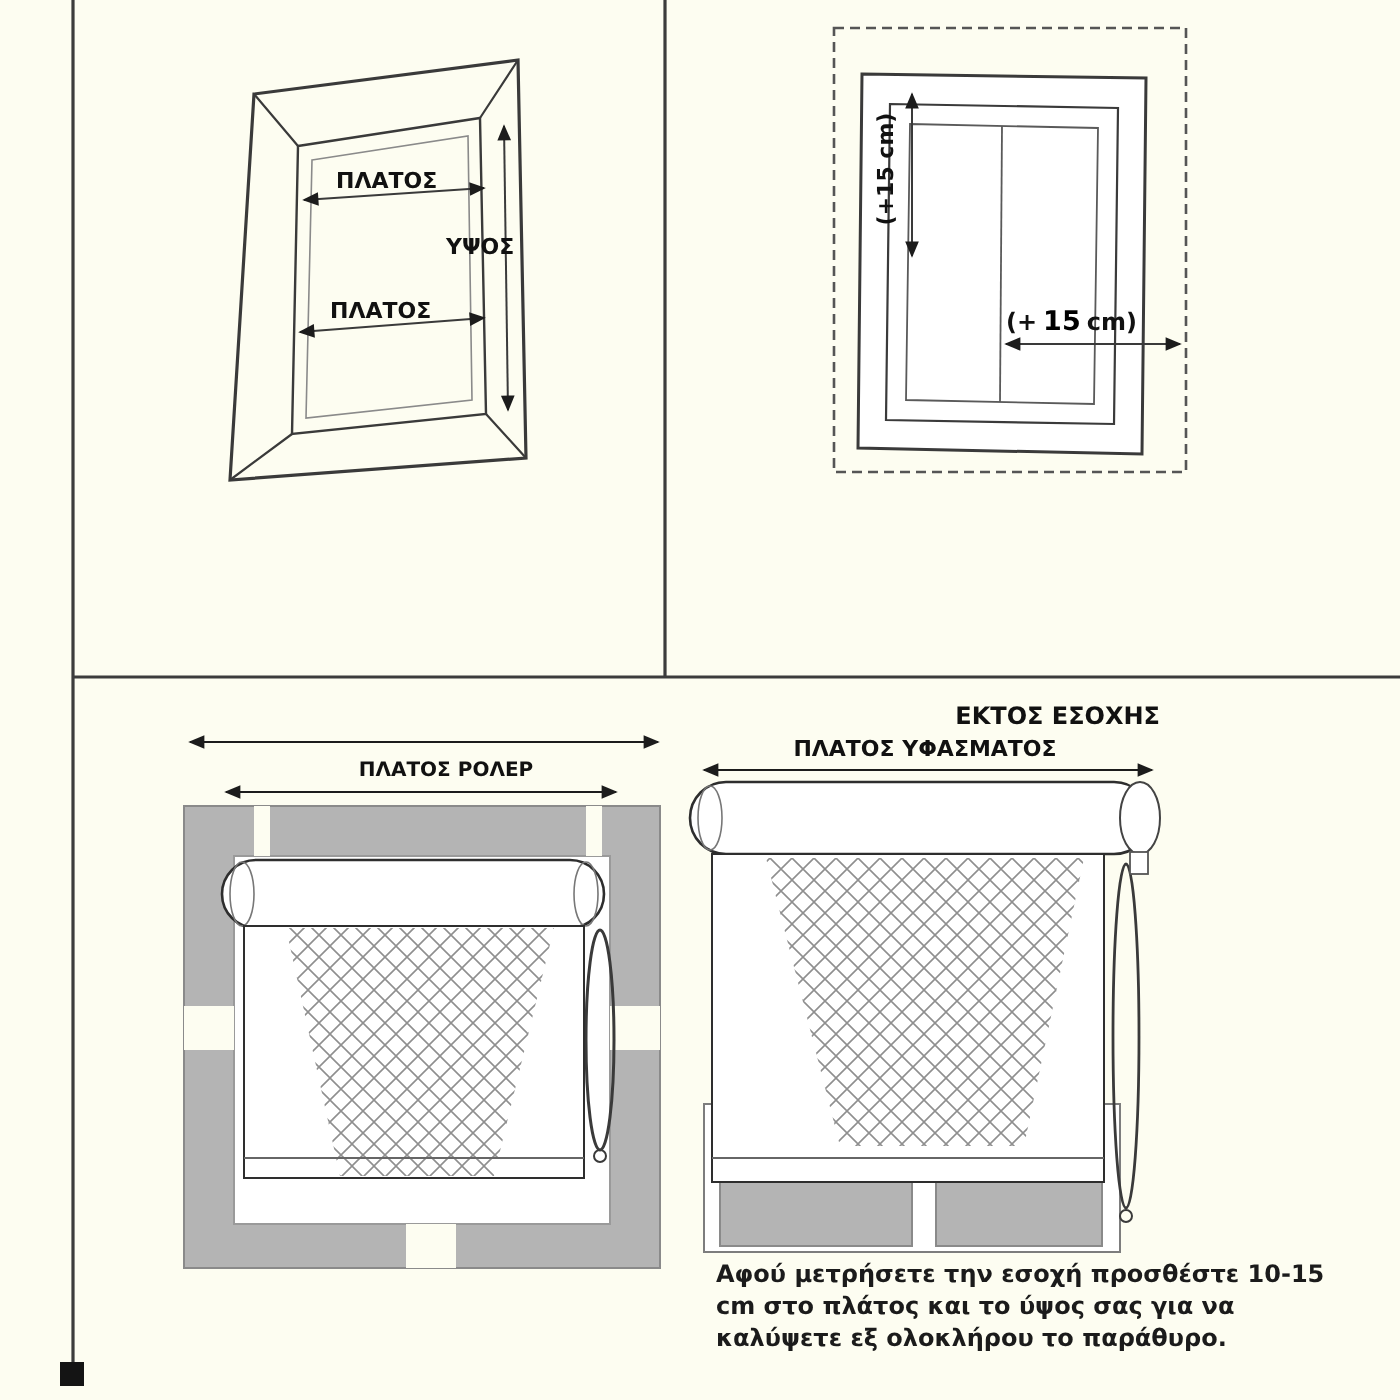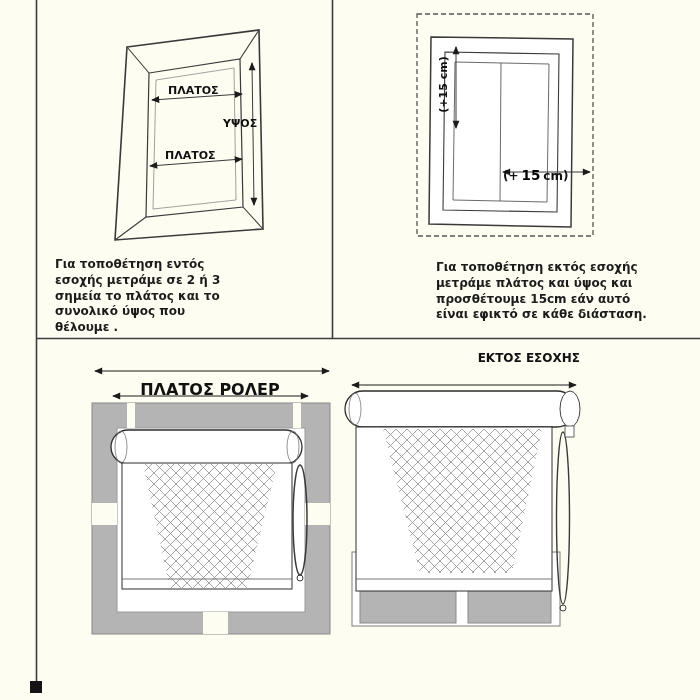--- a/index.html
+++ b/index.html
@@ -93,28 +93,28 @@
       <polygon points="383,429 542,429 512,573 420,573" fill="url(#xh)"></polygon>
       <line x1="356" y1="579" x2="552" y2="579" stroke="#666" stroke-width="0.9"></line>
     </g>
   </svg>
 
 
   <div class="abs lbl" style="left:168px;top:84px;">ΠΛΑΤΟΣ</div>
   <div class="abs lbl" style="left:223px;top:117px;text-align:right;">ΥΨΟΣ</div>
   <div class="abs lbl" style="left:165px;top:149px;">ΠΛΑΤΟΣ</div>
 
-  <div class="abs desc" style="left:55px;top:257px;width:170px;">Για τοποθέτηση εντός εσοχής μετράμε σε 2 ή 3 σημεία το πλάτος και το συνολικό ύψος που θέλουμε .</div>
 
   <div class="abs lbl vlabel" style="left:414px;top:78px;width:58px;">(+15 cm)</div>
 
-  <div class="abs" style="left:503px;top:165px;white-space:nowrap;">
+  <div class="abs" style="left:503px;top:150px;white-space:nowrap;">
     <span class="wp">(+</span><span class="wpv">15</span><span class="wp">cm)</span>
   </div>
 
-  <div class="abs desc" style="left:436px;top:260px;width:225px;">Για τοποθέτηση εκτός εσοχής μετράμε πλάτος και ύψος και προσθέτουμε 15cm εάν αυτό είναι εφικτό σε κάθε διάσταση.</div>
 
-  <div class="abs lbl center" style="left:90px;top:380px;width:240px;font-size:16px;">ΠΛΑΤΟΣ ΡΟΛΕΡ</div>
+  <div class="abs lbl center" style="left:103px;top:380px;width:240px;font-size:10px;">ΠΛΑΤΟΣ ΡΟΛΕΡ</div>
 
   <div class="abs lbl center" style="left:345px;top:351px;width:235px;font-size:12px;text-align:right;">ΕΚΤΟΣ ΕΣΟΧΗΣ</div>
+  <div class="abs lbl center" style="left:345px;top:368px;width:235px;">ΠΛΑΤΟΣ ΥΦΑΣΜΑΤΟΣ</div>
 
+  <div class="abs desc" style="left:358px;top:630px;width:305px;">Αφού μετρήσετε την εσοχή προσθέστε 10-15 cm στο πλάτος και το ύψος σας για να καλύψετε εξ ολοκλήρου το παράθυρο.</div>
 
 </div>
 
 </body></html>

